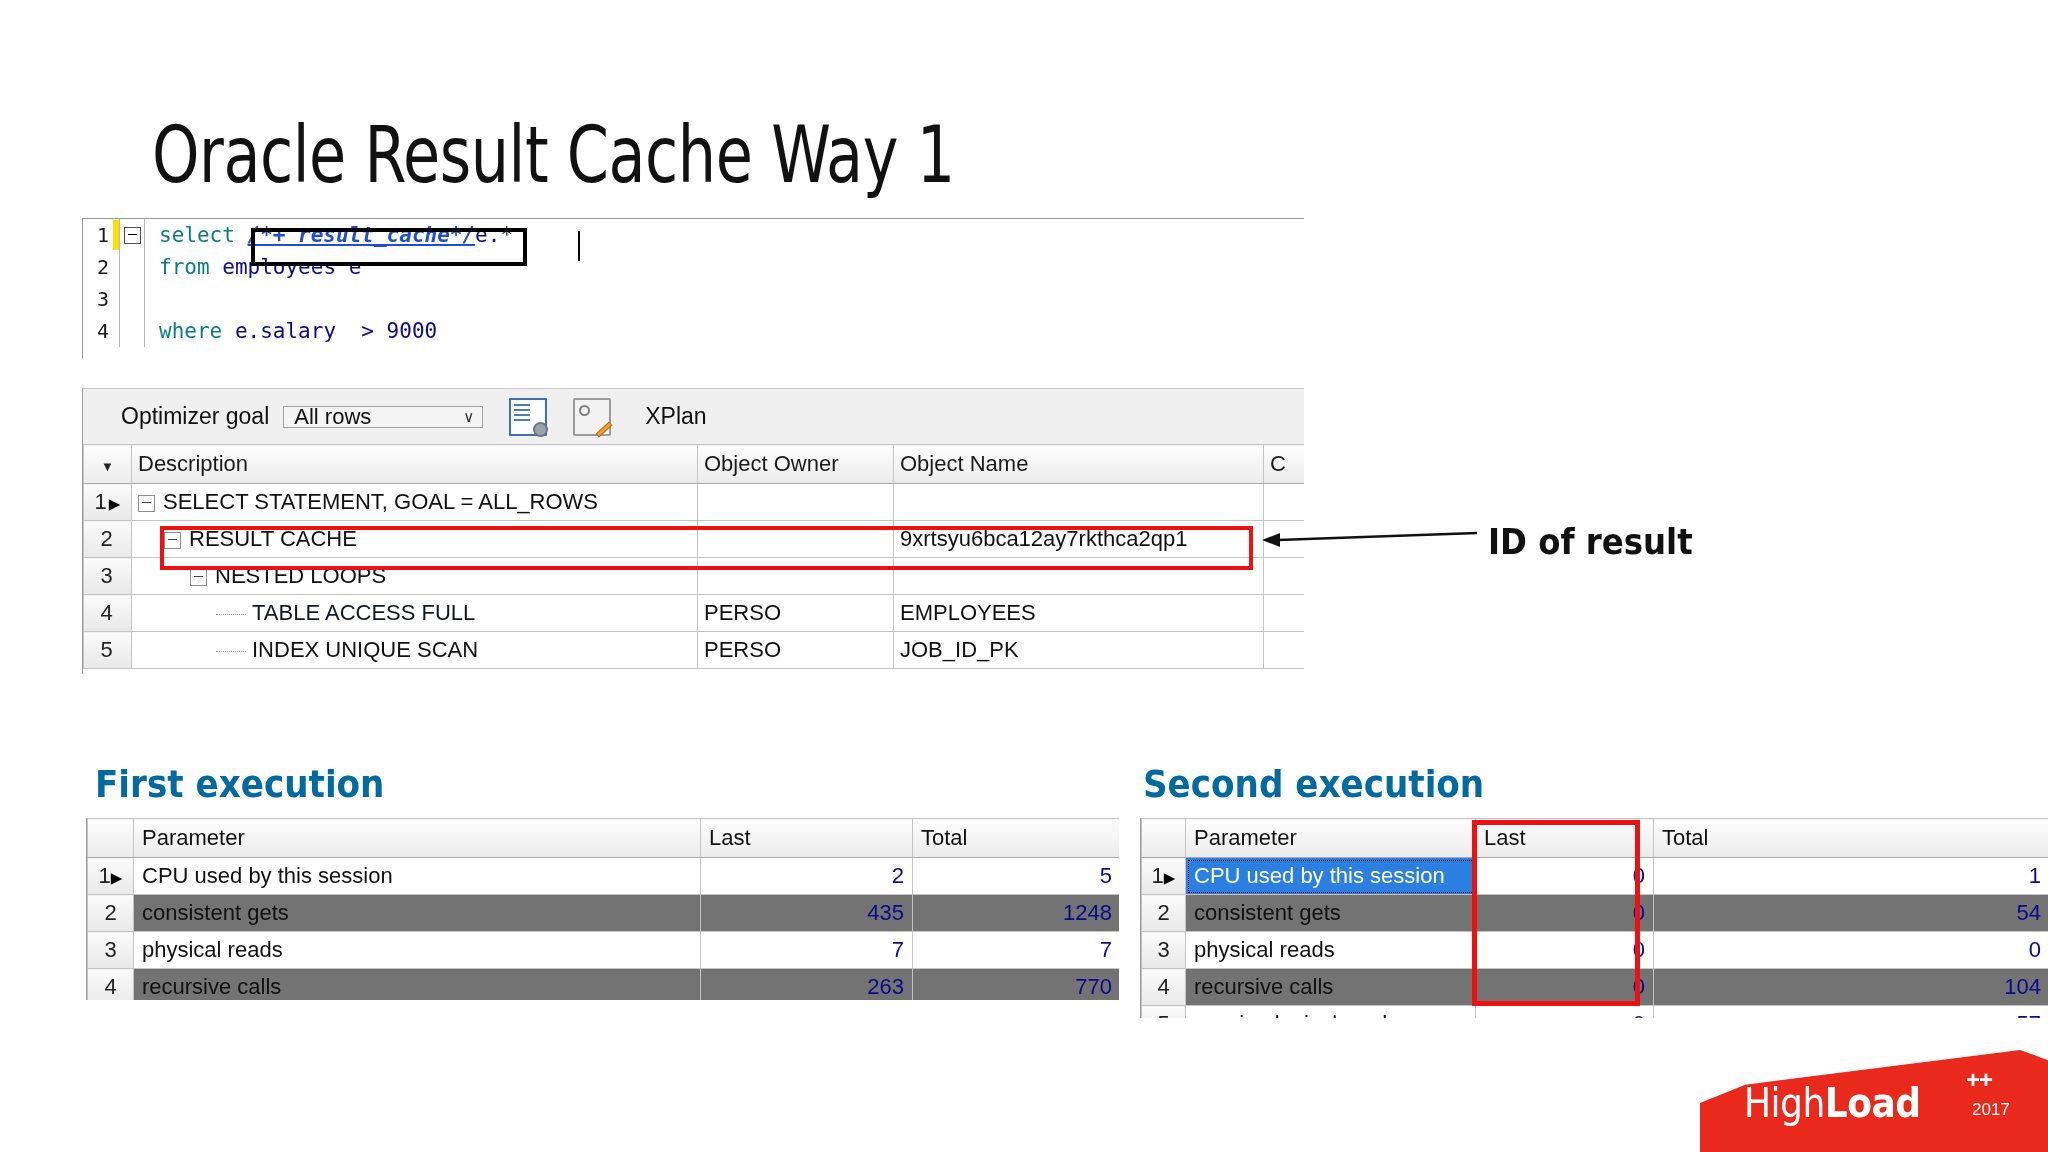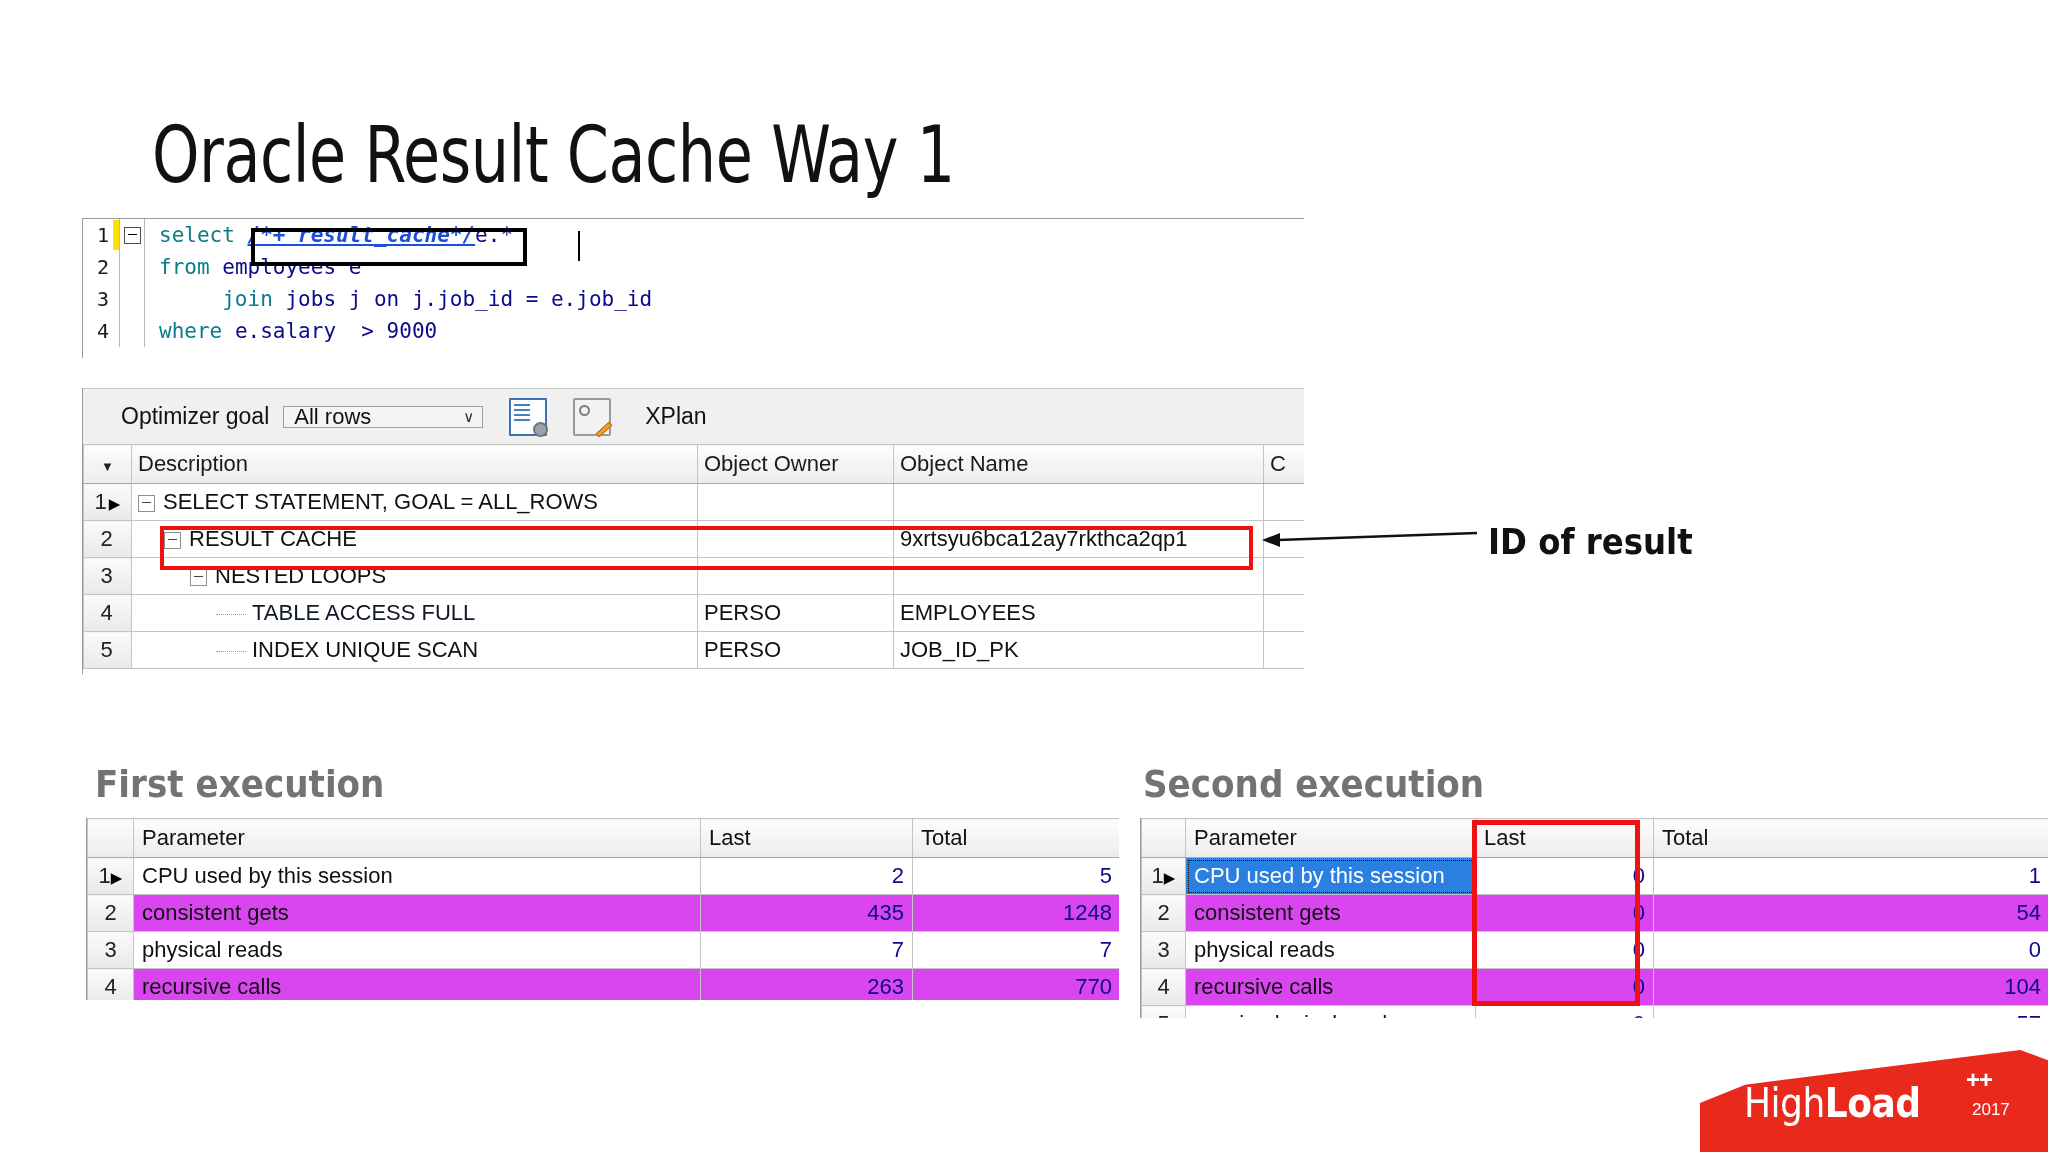--- a/index.html
+++ b/index.html
@@ -339,21 +339,21 @@
     color: #111;
     white-space: nowrap;
     font-family: "DejaVu Sans Condensed", "Liberation Sans", sans-serif;
   }
 
   
   .exec-heading {
     position: absolute;
     font-size: 38px;
     font-weight: bold;
-    color: #737373;
+    color: #0369a1;
     white-space: nowrap;
     font-family: "DejaVu Sans Condensed", "Liberation Sans", sans-serif;
   }
   #first-heading { left: 95px; top: 762px; }
   #second-heading { left: 1143px; top: 762px; }
 
   .stats-grid {
     position: absolute;
     box-sizing: border-box;
     border-left: 1px solid #9a9a9a;
@@ -378,21 +378,21 @@
     font-weight: normal;
     vertical-align: middle;
   }
   table.stats thead th {
     background: linear-gradient(#fdfdfd, #ececec);
     border-bottom: 1px solid #a9a9a9;
     text-align: left;
     height: 38px;
   }
   table.stats td.num { text-align: right; }
-  tr.alt td { background: #d946ef; }
+  tr.alt td { background: #737373; }
   tr.sel td.param {
     background: #2a7fe0;
     color: #ffffff;
     outline: 1px dotted #111;
     outline-offset: -3px;
   }
   .rn {
     width: 46px;
     background: linear-gradient(#fbfbfb, #e9e9e9);
     text-align: center !important;
@@ -474,21 +474,20 @@
     <span class="ln-gutter">2</span>
     <span class="ln-marker"></span>
     <span class="ln-fold"></span>
     <span class="sql-code"><span class="kw">from</span><span class="op"> </span><span class="id">employees e</span></span>
   </div>
 
   <div class="sql-line">
     <span class="ln-gutter">3</span>
     <span class="ln-marker"></span>
     <span class="ln-fold"></span>
-    <span class="sql-code"><span>     </span><span class="kw">join</span><span class="op"> </span><span class="id">jobs j on j.job_id = e.job_id</span></span>
   </div>
 
   <div class="sql-line">
     <span class="ln-gutter">4</span>
     <span class="ln-marker"></span>
     <span class="ln-fold"></span>
     <span class="sql-code"><span class="kw">where</span><span class="op"> </span><span class="id">e.salary  &gt; 9000</span></span>
   </div>
 </div>
 <div id="hint-box"></div>

